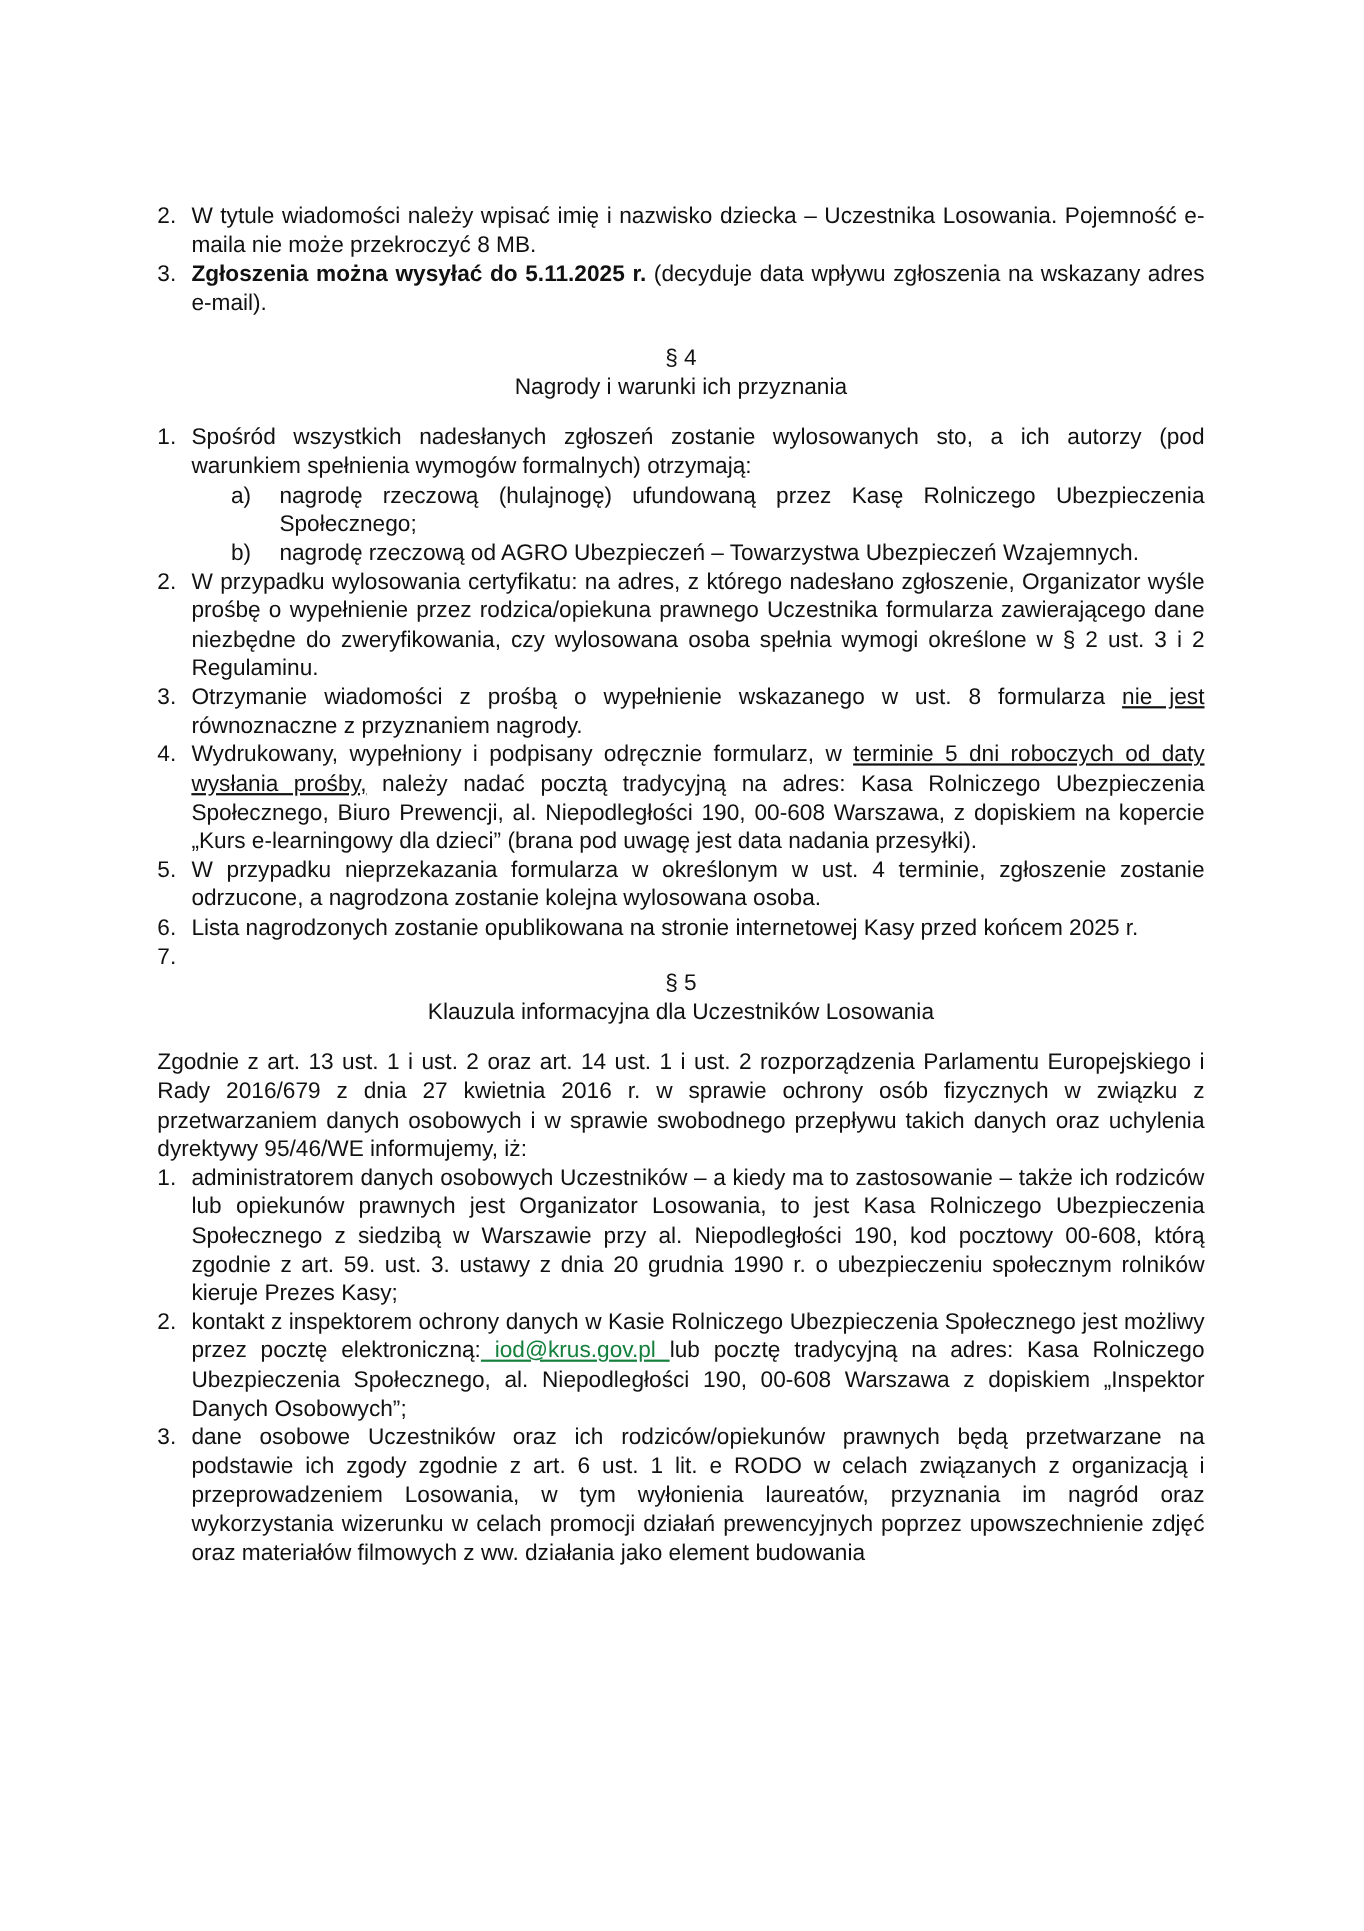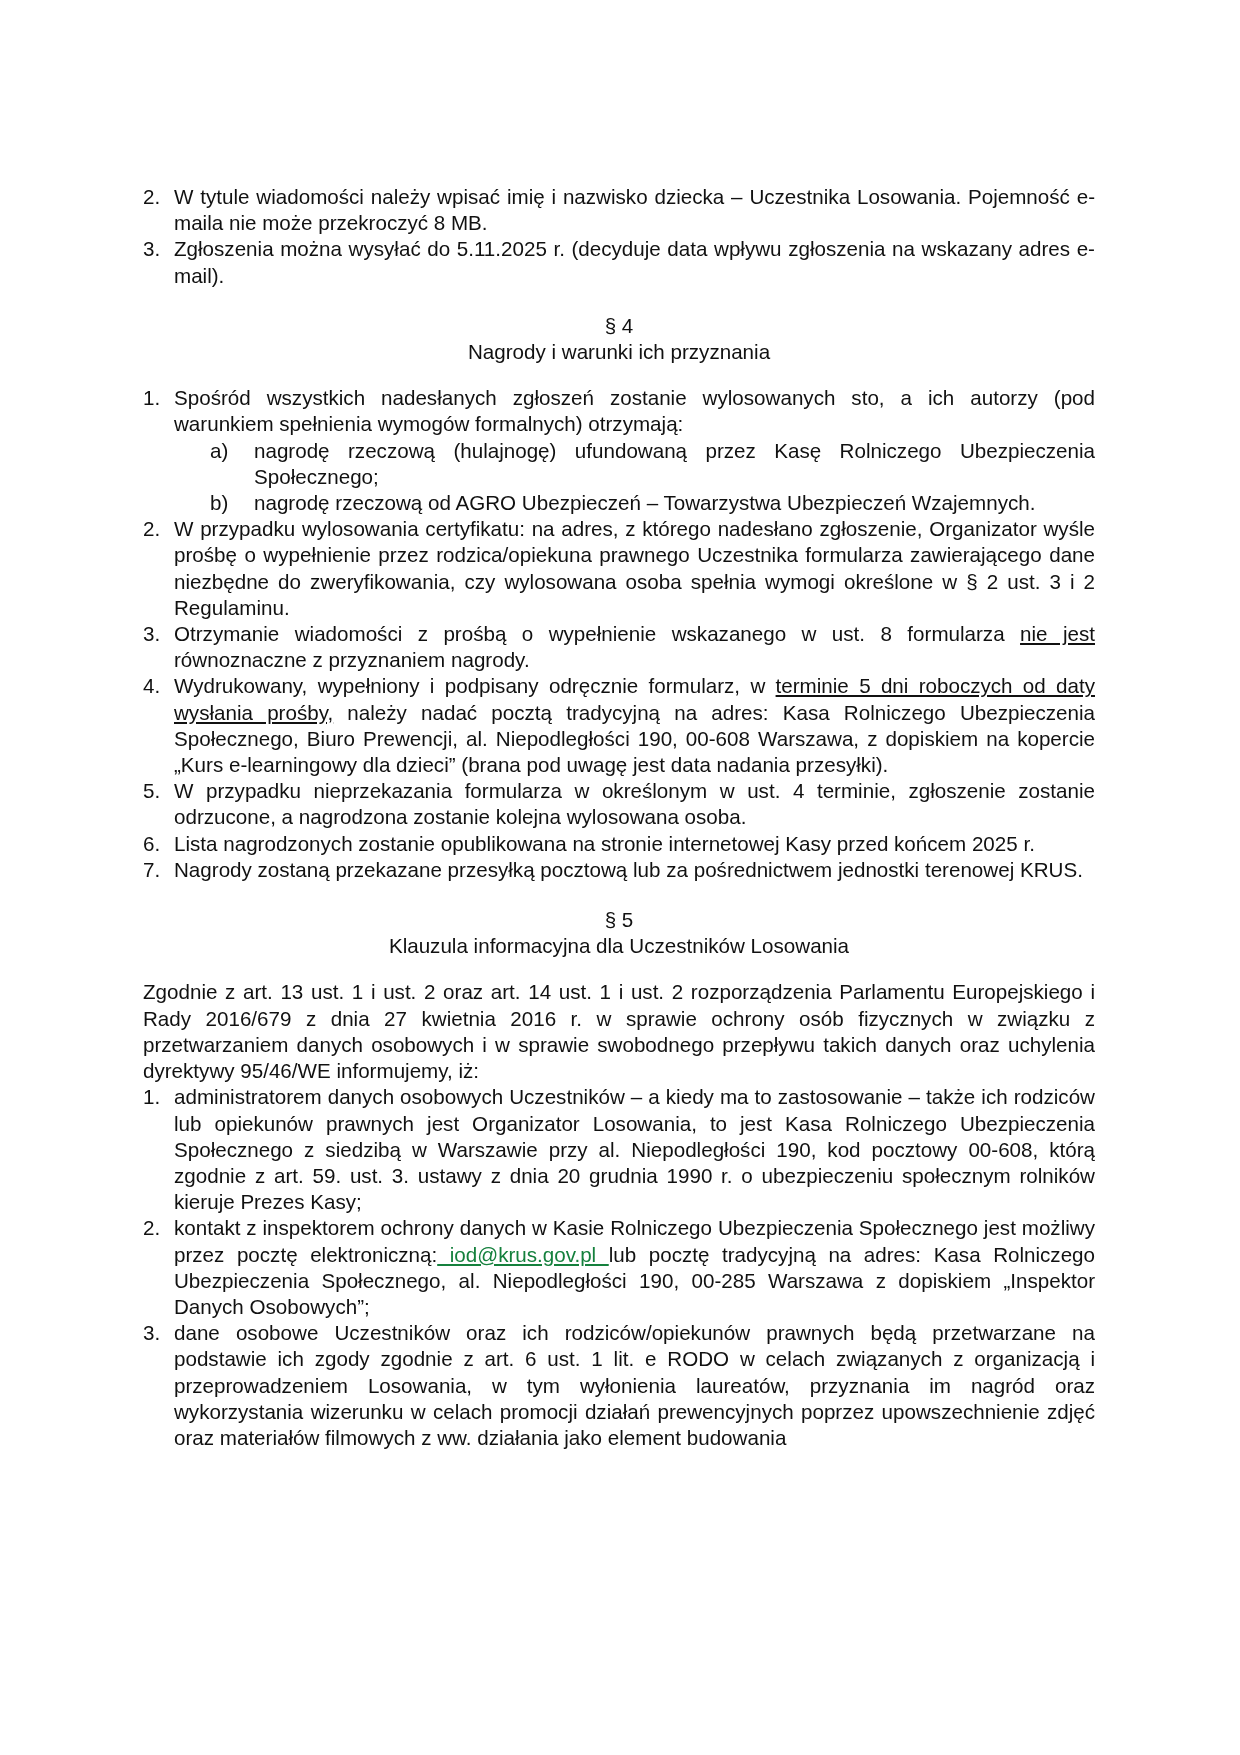--- a/index.html
+++ b/index.html
@@ -10,21 +10,21 @@
     line-height: 26.2px; color: #111111;
   }
   .ol { margin: 0; padding: 0; }
   .li { position: relative; padding-left: 31px; text-align: justify; }
   .num { position: absolute; left: 0; top: 0; }
   .sub { position: relative; padding-left: 111px; text-align: justify; }
   .sub .num { left: 67px; }
   .heading { text-align: center; }
   .sec-gap { height: 26px; }
   .para { text-align: justify; }
-  b { font-weight: normal; margin-top: 44px; }
+  b { font-weight: bold; margin-top: 44px; }
   u { text-decoration: underline; margin-top: 20px; }
   a.link { color: #15803d; text-decoration: underline; }
 </style>
 </head>
 <body>
 
 <div class="page">
 
   <div class="ol">
     <div class="li">
@@ -72,41 +72,40 @@
     <div class="li">
       <span class="num">5.</span>
       <span>W przypadku nieprzekazania formularza w określonym w ust. 4 terminie, zgłoszenie zostanie odrzucone, a nagrodzona zostanie kolejna wylosowana osoba.</span>
     </div>
     <div class="li">
       <span class="num">6.</span>
       <span>Lista nagrodzonych zostanie opublikowana na stronie internetowej Kasy przed końcem 2025 r.</span>
     </div>
     <div class="li">
       <span class="num">7.</span>
-      <span>Nagrody zostaną przekazane przesyłką pocztową lub za pośrednictwem jednostki terenowej KRUS.</span>
     </div>
   </div>
 
   <div class="sec-gap" style="height:24px"></div>
 
   <div class="heading">§ 5</div>
   <div class="heading">Klauzula informacyjna dla Uczestników Losowania</div>
 
   <div class="sec-gap" style="height:20px"></div>
 
   <div class="para">Zgodnie z art. 13 ust. 1 i ust. 2 oraz art. 14 ust. 1 i ust. 2 rozporządzenia Parlamentu Europejskiego i Rady 2016/679 z dnia 27 kwietnia 2016 r. w sprawie ochrony osób fizycznych w związku z przetwarzaniem danych osobowych i w sprawie swobodnego przepływu takich danych oraz uchylenia dyrektywy 95/46/WE informujemy, iż:</div>
 
   <div class="ol">
     <div class="li">
       <span class="num">1.</span>
       <span>administratorem danych osobowych Uczestników – a kiedy ma to zastosowanie – także ich rodziców lub opiekunów prawnych jest Organizator Losowania, to jest Kasa Rolniczego Ubezpieczenia Społecznego z siedzibą w Warszawie przy al. Niepodległości 190, kod pocztowy 00-608, którą zgodnie z art. 59. ust. 3. ustawy z dnia 20 grudnia 1990 r. o ubezpieczeniu społecznym rolników kieruje Prezes Kasy;</span>
     </div>
     <div class="li">
       <span class="num">2.</span>
-      <span>kontakt z inspektorem ochrony danych w Kasie Rolniczego Ubezpieczenia Społecznego jest możliwy przez pocztę elektroniczną:</span><a class="link"> iod@krus.gov.pl </a><span>lub pocztę tradycyjną na adres: Kasa Rolniczego Ubezpieczenia Społecznego, al. Niepodległości 190, 00-285 Warszawa z dopiskiem „Inspektor Danych Osobowych”;</span>
+      <span>kontakt z inspektorem ochrony danych w Kasie Rolniczego Ubezpieczenia Społecznego jest możliwy przez pocztę elektroniczną:</span><a class="link"> iod@krus.gov.pl </a><span>lub pocztę tradycyjną na adres: Kasa Rolniczego Ubezpieczenia Społecznego, al. Niepodległości 190, 00-608 Warszawa z dopiskiem „Inspektor Danych Osobowych”;</span>
     </div>
     <div class="li">
       <span class="num">3.</span>
       <span>dane osobowe Uczestników oraz ich rodziców/opiekunów prawnych będą przetwarzane na podstawie ich zgody zgodnie z art. 6 ust. 1 lit. e RODO w celach związanych z organizacją i przeprowadzeniem Losowania, w tym wyłonienia laureatów, przyznania im nagród oraz wykorzystania wizerunku w celach promocji działań prewencyjnych poprzez upowszechnienie zdjęć oraz materiałów filmowych z ww. działania jako element budowania</span>
     </div>
   </div>
 
 </div>
 
 </body></html>

